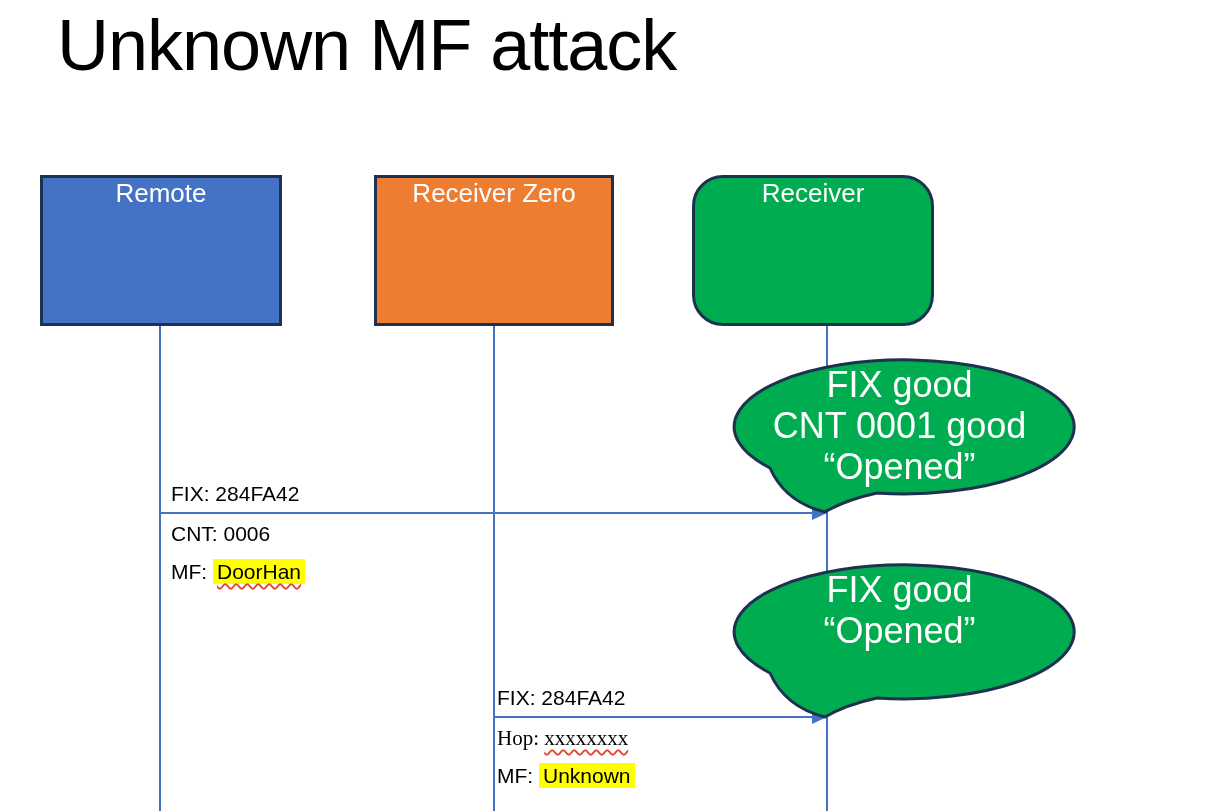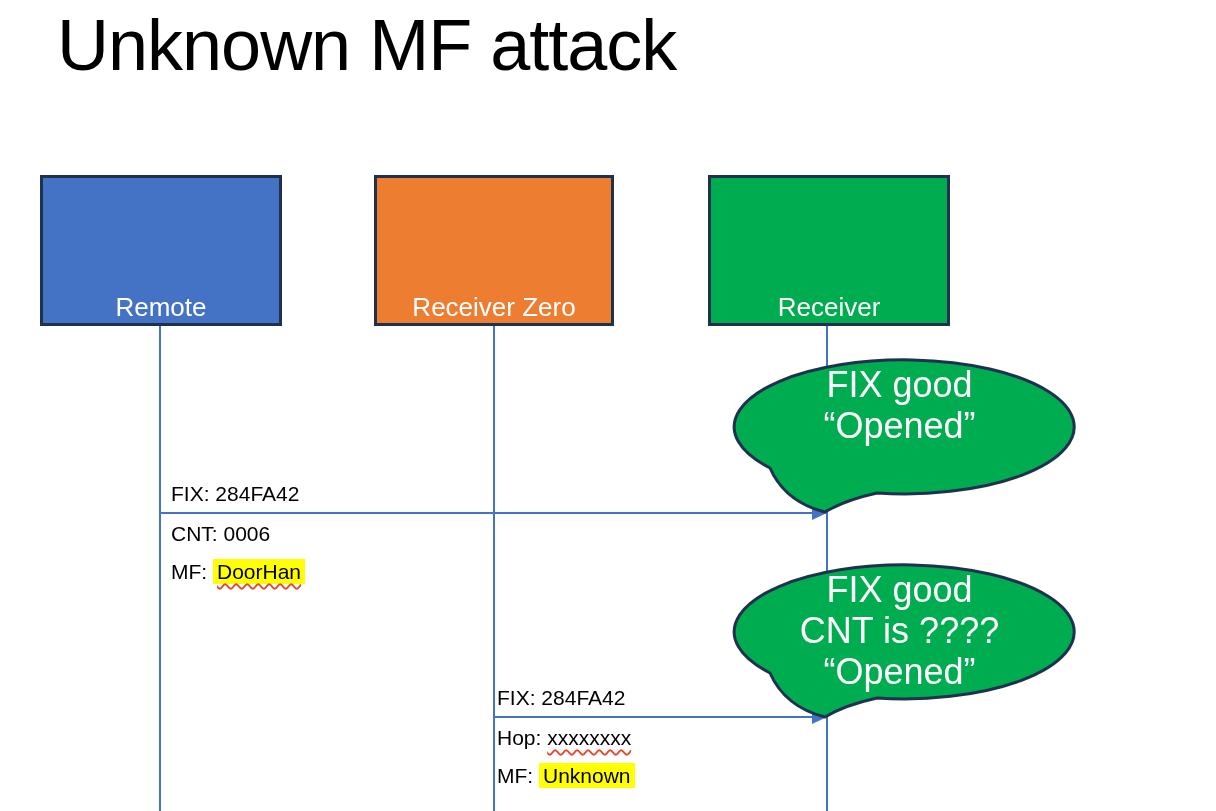--- a/index.html
+++ b/index.html
@@ -8,26 +8,26 @@
 
   .slide-title{
     position:absolute;left:57px;top:4px;
     font-size:72px;font-weight:300;color:#000;letter-spacing:-1px;
     white-space:nowrap;
   }
 
   .actor-box{
     position:absolute;top:175px;height:151px;box-sizing:border-box;
     border:3px solid #1E3250;
-    display:flex;align-items:flex-end;justify-content:center;
+    display:flex;align-items:flex-start;justify-content:center;
     color:#ffffff;font-size:26px;
   }
   .actor-remote{left:40px;width:242px;background:#4472C4;}
   .actor-flipper{left:374px;width:240px;background:#ED7D31;}
-  .actor-receiver{left:708px;width:242px;background:#00AC50;}
+  .actor-receiver{left:692px;width:242px;background:#00AC50;border-radius:31px;}
 
   .lifeline{
     position:absolute;top:326px;height:485px;width:2px;background:#4472C4;
   }
   .lifeline-remote{left:159px;}
   .lifeline-flipper{left:493px;}
   .lifeline-receiver{left:826px;}
 
   .msg-line{position:absolute;height:2px;background:#4472C4;}
   .msg-line-1{left:160px;top:512px;width:655px;}
@@ -87,39 +87,39 @@
   <div class="msg-line msg-line-1"></div>
   <div class="arrow-head arrow-head-1"></div>
   <div class="msg-line msg-line-2"></div>
   <div class="arrow-head arrow-head-2"></div>
 
   <svg class="callout-svg callout-svg-1" viewBox="0 0 353 170">
     <path d="M 102 158 Q 62 148 47 114 A 170 67 0 1 1 154 139 Q 122 146 102 158 Z" fill="#00AC50" stroke="#1E3250" stroke-width="3" stroke-linejoin="round"></path>
   </svg>
   <div class="callout-text callout-text-1">
     <div>FIX good</div>
+    <div>CNT 0001 good</div>
     <div>“Opened”</div>
   </div>
 
   <svg class="callout-svg callout-svg-2" viewBox="0 0 353 170">
     <path d="M 102 158 Q 62 148 47 114 A 170 67 0 1 1 154 139 Q 122 146 102 158 Z" fill="#00AC50" stroke="#1E3250" stroke-width="3" stroke-linejoin="round"></path>
   </svg>
   <div class="callout-text callout-text-2">
     <div>FIX good</div>
-    <div>CNT is ????</div>
     <div>“Opened”</div>
   </div>
 
   <div class="msg-text" style="left:171px;top:478px;">FIX: 284FA42</div>
   <div class="msg-text" style="left:171px;top:518px;">CNT: 0006</div>
   <div class="msg-text" style="left:171px;top:556px;">
     <span>MF: </span><span class="highlight squiggle">DoorHan</span>
   </div>
 
   <div class="msg-text" style="left:497px;top:682px;">FIX: 284FA42</div>
-  <div class="msg-text" style="left:497px;top:722px;">
+  <div class="msg-text" style="left:497px;top:722px;font-family:Liberation Serif, serif;">
     <span>Hop: </span><span class="squiggle">xxxxxxxx</span>
   </div>
   <div class="msg-text" style="left:497px;top:760px;">
     <span>MF: </span><span class="highlight">Unknown</span>
   </div>
 
 </div>
 
 </body></html>

